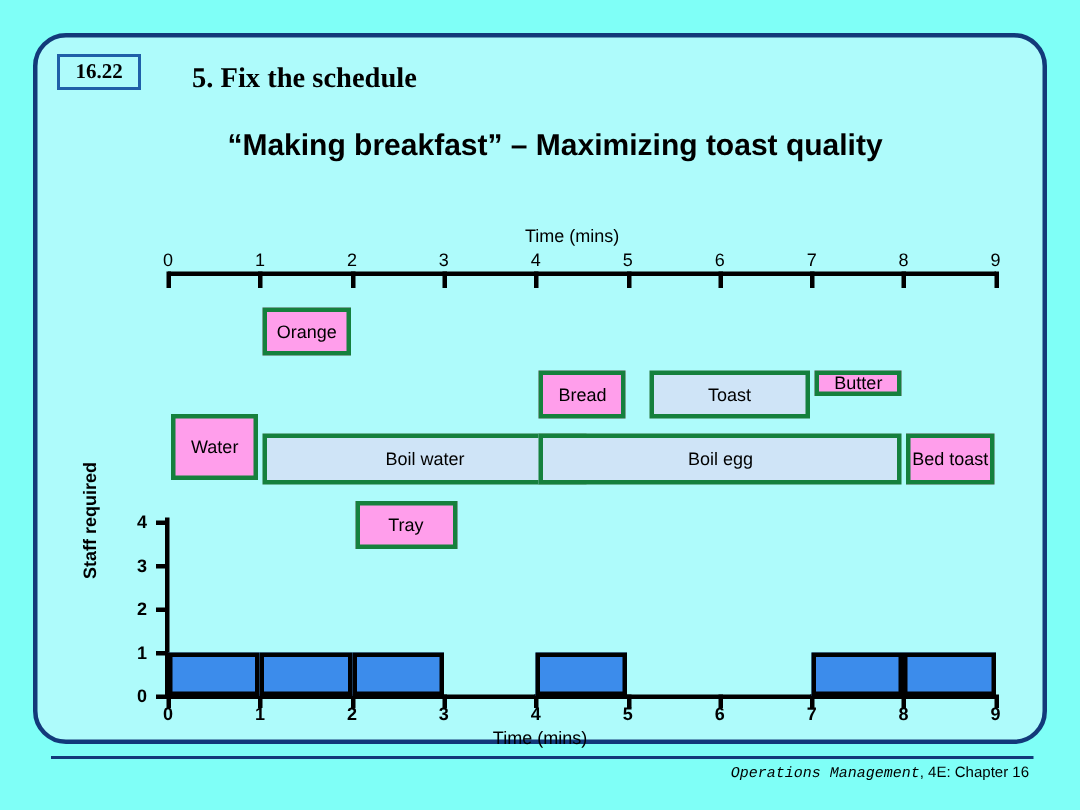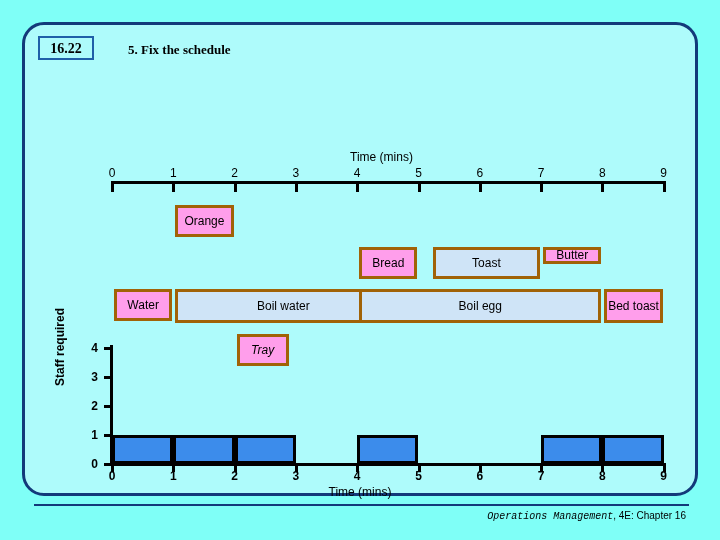--- a/index.html
+++ b/index.html
@@ -48,21 +48,21 @@
     font-size: 14px;
     line-height: 22px;
     color: #000;
   }
   #heading {
     position: absolute;
     left: 128px;
     top: 42px;
     font-family: "Liberation Serif", serif;
     font-weight: bold;
-    font-size: 13px;
+    font-size: 19px;
     color: #000;
     white-space: nowrap;
   }
   #subtitle {
     position: absolute;
     left: 110px;
     top: 84px;
     width: 520px;
     text-align: center;
     font-family: "Liberation Sans", sans-serif;
@@ -105,21 +105,21 @@
     top: 166px;
     font-family: "Liberation Sans", sans-serif;
     font-size: 12px;
     color: #000;
     transform: translateX(-50%);
     white-space: nowrap;
   }
   
   .task {
     position: absolute;
-    border: 3px solid #a16207;
+    border: 3px solid #15803d;
     box-sizing: border-box;
     font-family: "Liberation Sans", sans-serif;
     font-size: 12px;
     color: #000;
     display: flex;
     align-items: center;
     justify-content: center;
     text-align: center;
     line-height: 13px;
   }
@@ -245,20 +245,21 @@
 <body>
 
 <div id="slide">
 
   <div id="frame"></div>
 
   <div id="slide-number">16.22</div>
 
   <div id="heading">5. Fix the schedule</div>
 
+  <div id="subtitle">“Making breakfast” – Maximizing toast quality</div>
 
   <div id="gantt">
     <div class="axis-caption" id="gantt-caption" style="left:350px; top:150px;">Time (mins)</div>
     <div id="gantt-axis-line"></div>
     <div id="gantt-ticks">
         <div class="tick" style="left: 111px;"></div>
         <div class="tick-label" style="left: 112px;">0</div>
         <div class="tick" style="left: 172.3px;"></div>
         <div class="tick-label" style="left: 173.3px;">1</div>
         <div class="tick" style="left: 233.6px;"></div>
@@ -276,25 +277,25 @@
         <div class="tick" style="left: 601.4px;"></div>
         <div class="tick-label" style="left: 602.4px;">8</div>
         <div class="tick" style="left: 662.7px;"></div>
         <div class="tick-label" style="left: 663.7px;">9</div>
       </div>
     <div id="gantt-tasks">
         <div class="task pink" style="left: 175.3px; width: 58.3px; top: 205px; height: 32px;">Orange</div>
         <div class="task pink" style="left: 359.2px; width: 58.3px; top: 247px; height: 32px;">Bread</div>
         <div class="task blue" style="left: 432.76px; width: 107.34px; top: 247px; height: 32px;">Toast</div>
         <div class="task pink" style="left: 543.1px; width: 58.3px; top: 247px; height: 17px;">Butter</div>
-        <div class="task pink" style="left: 114px; width: 58.3px; top: 289px; height: 32px;">Water</div>
+        <div class="task pink" style="left: 114px; width: 58.3px; top: 276px; height: 44px;">Water</div>
         <div class="task blue" style="left: 175.3px; width: 216px; top: 289px; height: 34px;">Boil water</div>
         <div class="task blue" style="left: 359.2px; width: 242.2px; top: 289px; height: 34px;">Boil egg</div>
         <div class="task pink" style="left: 604.4px; width: 58.3px; top: 289px; height: 34px;">Bed toast</div>
-        <div class="task pink" style="left: 236.6px; width: 52px; top: 334px; height: 32px; font-style: italic;">Tray</div>
+        <div class="task pink" style="left: 236.6px; width: 68px; top: 334px; height: 32px;">Tray</div>
       </div>
   </div>
 
   <div id="chart">
     <div id="ylabel">Staff required</div>
     <div id="chart-y-axis"></div>
     <div id="chart-x-axis"></div>
     <div id="chart-yticks">
         <div class="ytick" style="top: 463px;"></div>
         <div class="ytick-label" style="top: 464px;">0</div>

